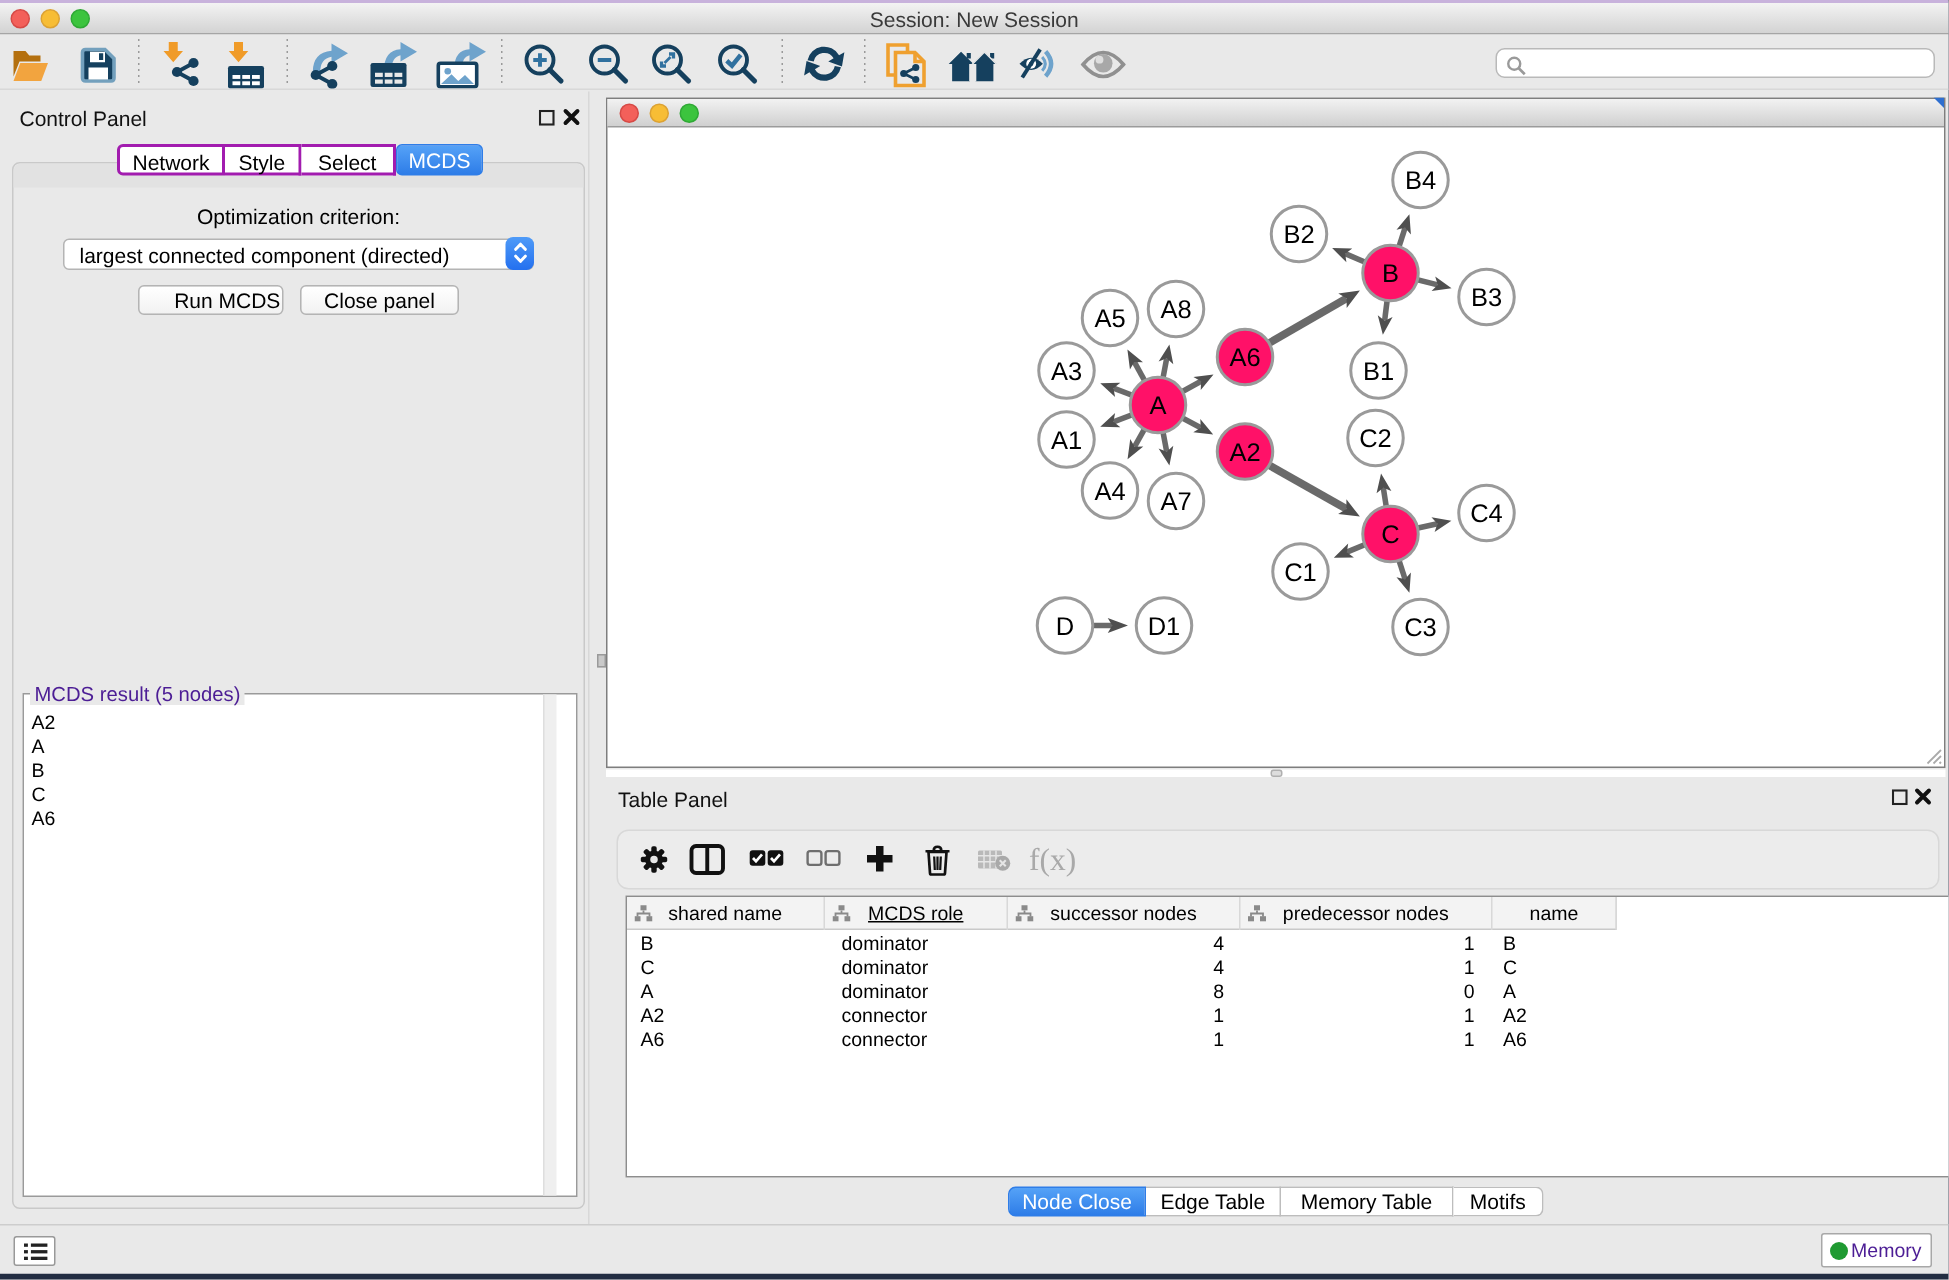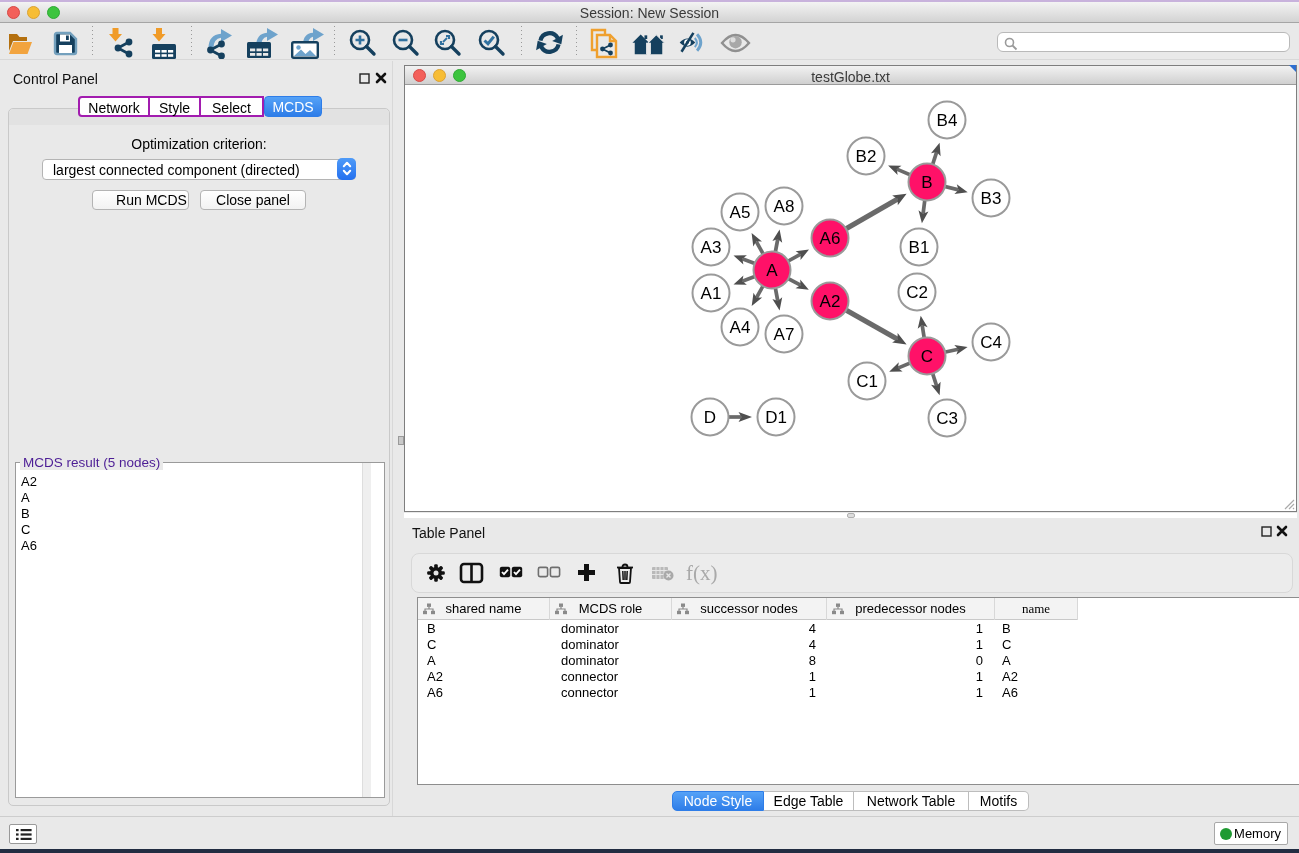--- a/index.html
+++ b/index.html
@@ -32,21 +32,21 @@
 .btn{position:absolute;height:20px;background:linear-gradient(#ffffff,#f2f2f2);border:1px solid #b4b4b4;border-radius:4px;font-size:14px;color:#000;text-align:center;line-height:19px;}
 #btnRun{left:92px;top:190px;width:97px;padding-left:22px;}
 #btnClose{left:200px;top:190px;width:106px;}
 #fieldset{left:15px;top:462px;width:370px;height:336px;background:#fff;border:1px solid #9a9a9a;}
 #fs-label{left:20px;top:455px;background:#e9e9e9;padding:0 3px;font-size:13.5px;color:#4c1d95;}
 #fs-items{left:21px;top:474px;font-size:13px;line-height:16px;color:#000;}
 #fs-scroll{left:362px;top:463px;width:9px;height:334px;background:#efefef;border-left:1px solid #dedede;}
 
 #statusbar{left:0;top:816px;width:1299px;height:33px;border-top:1px solid #cdcdcd;background:#e9e9e9;}
 #listbtn{left:9px;top:824px;width:28px;height:20px;background:#fff;border:1px solid #999;border-radius:2px;}
-#membtn{left:1214px;top:822px;width:74px;height:23px;background:#fff;border:1px solid #a8a8a8;border-radius:2px;font-size:13px;color:#000000;line-height:21px;text-align:right;padding-right:6px;}
+#membtn{left:1214px;top:822px;width:74px;height:23px;background:#fff;border:1px solid #a8a8a8;border-radius:2px;font-size:13px;color:#4c1d95;line-height:21px;text-align:right;padding-right:6px;}
 #memdot{left:1220px;top:828px;width:12px;height:12px;border-radius:50%;background:#1f9a32;}
 
 #netwin{left:404px;top:65px;width:893px;height:447px;background:#fff;border:1px solid #7e7e7e;}
 #nw-tbar{left:0;top:0;width:891px;height:19px;background:linear-gradient(#f2f2f2,#d0d0d0);border-bottom:1px solid #9b9b9b;}
 #nw-tbar .t1{left:8px;top:3px;background:#f3605a;border:0.5px solid #d64a46;}
 #nw-tbar .t2{left:28px;top:3px;background:#f7bd35;border:0.5px solid #dca233;}
 #nw-tbar .t3{left:48px;top:3px;background:#3cc43e;border:0.5px solid #2fa935;}
 #nw-title{left:0;top:3px;width:891px;text-align:center;font-size:14px;color:#3a3a3a;}
 
 #tp-title{left:412px;top:525px;font-size:14px;color:#111;}
@@ -225,21 +225,20 @@
 <div class="abs" id="fs-scroll"></div>
 <div class="abs" id="fs-label">MCDS result (5 nodes)</div>
 <div class="abs" id="fs-items">A2<br>A<br>B<br>C<br>A6</div>
 
 <div class="abs" id="netwin">
  <div class="abs" id="nw-tbar">
       <div class="abs tl t1"></div>
       <div class="abs tl t2"></div>
       <div class="abs tl t3"></div>
     </div>
- <div class="abs" id="nw-title">testGlobe.txt</div>
  <svg class="abs" style="right:1px;bottom:1px" width="11" height="11" viewBox="0 0 11 11">
       <path d="M10 1 L1 10 M10 5 L5 10 M10 9 L9 10" stroke="#aaa" stroke-width="1.2"></path>
     </svg>
  <svg class="abs" style="right:0;top:-1px" width="7" height="7" viewBox="0 0 7 7">
       <path d="M7 0 L7 7 L0 0 Z" fill="#2e6fd0"></path>
     </svg>
 </div>
 <div class="abs" style="left:398px;top:436px;width:6px;height:9px;background:#c9c9c9;border:1px solid #9a9a9a"></div>
 <div class="abs" style="left:404px;top:513px;width:893px;height:5px;background:#fff"></div><div class="abs" style="left:847px;top:513px;width:8px;height:5px;background:#ddd;border:1px solid #b0b0b0;border-radius:2px"></div>
 <svg width="893" height="427" style="position:absolute;left:405px;top:85px;">
@@ -386,21 +385,21 @@
 <div class="abs" id="tbl">
  <div class="abs" id="tbl-head"></div>
  <div class="th" style="left:0px;width:132px;"><svg width="12" height="12" style="position:absolute;left:5px;top:5px" viewBox="0 0 12 12">
         <g fill="#8a8a8a">
           <rect x="4" y="0.5" width="4" height="3.4"></rect>
           <rect x="0" y="7.8" width="4" height="3.4"></rect>
           <rect x="8" y="7.8" width="4" height="3.4"></rect>
         </g>
         <path d="M6 4 L6 6 M2 8 L2 6 L10 6 L10 8" stroke="#8a8a8a" stroke-width="1.2" fill="none"></path>
       </svg>shared name</div>
-<div class="th" style="left:132px;width:122px;"><svg width="12" height="12" style="position:absolute;left:5px;top:5px" viewBox="0 0 12 12">
+<div class="th" style="left:132px;width:122px;text-decoration:underline;"><svg width="12" height="12" style="position:absolute;left:5px;top:5px" viewBox="0 0 12 12">
         <g fill="#8a8a8a">
           <rect x="4" y="0.5" width="4" height="3.4"></rect>
           <rect x="0" y="7.8" width="4" height="3.4"></rect>
           <rect x="8" y="7.8" width="4" height="3.4"></rect>
         </g>
         <path d="M6 4 L6 6 M2 8 L2 6 L10 6 L10 8" stroke="#8a8a8a" stroke-width="1.2" fill="none"></path>
       </svg>MCDS role</div>
 <div class="th" style="left:254px;width:155px;"><svg width="12" height="12" style="position:absolute;left:5px;top:5px" viewBox="0 0 12 12">
         <g fill="#8a8a8a">
           <rect x="4" y="0.5" width="4" height="3.4"></rect>
@@ -410,21 +409,21 @@
         <path d="M6 4 L6 6 M2 8 L2 6 L10 6 L10 8" stroke="#8a8a8a" stroke-width="1.2" fill="none"></path>
       </svg>successor nodes</div>
 <div class="th" style="left:409px;width:168px;"><svg width="12" height="12" style="position:absolute;left:5px;top:5px" viewBox="0 0 12 12">
         <g fill="#8a8a8a">
           <rect x="4" y="0.5" width="4" height="3.4"></rect>
           <rect x="0" y="7.8" width="4" height="3.4"></rect>
           <rect x="8" y="7.8" width="4" height="3.4"></rect>
         </g>
         <path d="M6 4 L6 6 M2 8 L2 6 L10 6 L10 8" stroke="#8a8a8a" stroke-width="1.2" fill="none"></path>
       </svg>predecessor nodes</div>
-<div class="th" style="left:577px;width:83px;font-family:Liberation Serif, serif;">name</div>
+<div class="th" style="left:577px;width:83px;">name</div>
 </div>
 <div class="abs trow" style="left:427px;top:621px;">B</div>
 <div class="abs trow" style="left:561px;top:621px;">dominator</div>
 <div class="abs trow" style="left:716px;top:621px;width:100px;text-align:right;">4</div>
 <div class="abs trow" style="left:883px;top:621px;width:100px;text-align:right;">1</div>
 <div class="abs trow" style="left:1002px;top:621px;">B</div>
 <div class="abs trow" style="left:427px;top:637px;">C</div>
 <div class="abs trow" style="left:561px;top:637px;">dominator</div>
 <div class="abs trow" style="left:716px;top:637px;width:100px;text-align:right;">4</div>
 <div class="abs trow" style="left:883px;top:637px;width:100px;text-align:right;">1</div>
@@ -440,23 +439,23 @@
 <div class="abs trow" style="left:883px;top:669px;width:100px;text-align:right;">1</div>
 <div class="abs trow" style="left:1002px;top:669px;">A2</div>
 <div class="abs trow" style="left:427px;top:685px;">A6</div>
 <div class="abs trow" style="left:561px;top:685px;">connector</div>
 <div class="abs trow" style="left:716px;top:685px;width:100px;text-align:right;">1</div>
 <div class="abs trow" style="left:883px;top:685px;width:100px;text-align:right;">1</div>
 <div class="abs trow" style="left:1002px;top:685px;">A6</div>
 
 
 <div class="abs" id="btabs">
- <div class="btab" id="btab1">Node Style</div>
+ <div class="btab" id="btab1">Node Close</div>
  <div class="btab" id="btab2">Edge Table</div>
- <div class="btab" id="btab3">Network Table</div>
+ <div class="btab" id="btab3">Memory Table</div>
  <div class="btab" id="btab4">Motifs</div>
 </div>
 
 <div class="abs" id="statusbar"></div>
 <div class="abs" id="listbtn">
     <svg width="16" height="13" style="position:absolute;left:6px;top:3px" viewBox="0 0 16 13">
       <g fill="#222">
         <rect x="0" y="1" width="2.6" height="2.2"></rect>
         <rect x="0" y="5.4" width="2.6" height="2.2"></rect>
         <rect x="0" y="9.8" width="2.6" height="2.2"></rect>

